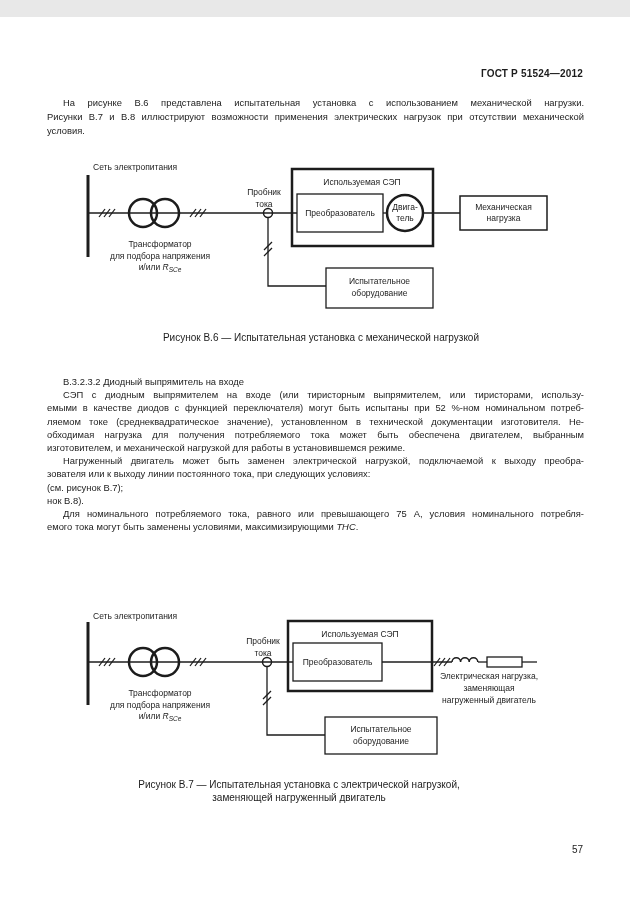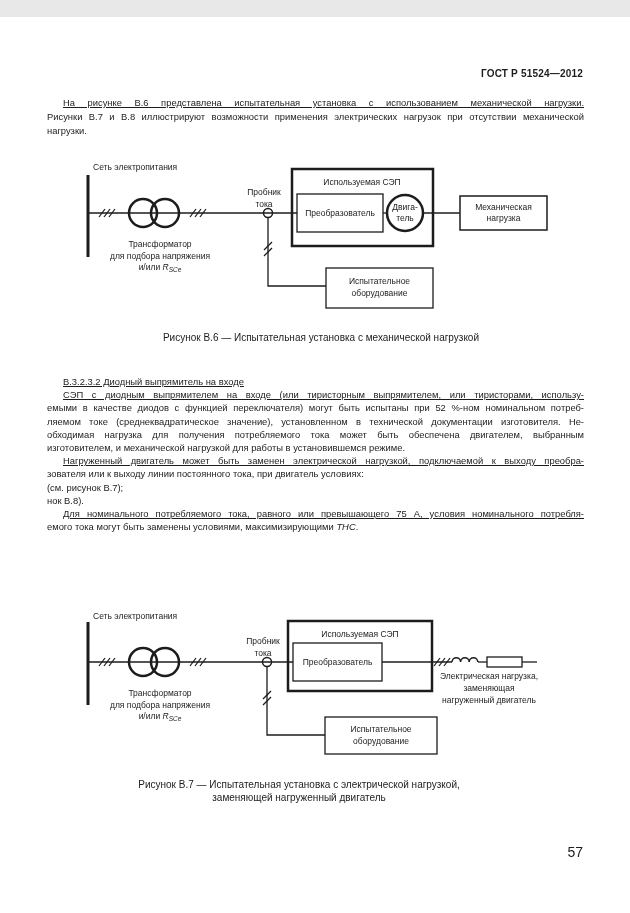--- a/index.html
+++ b/index.html
@@ -5,41 +5,41 @@
   html,body{margin:0;padding:0;background:#e8e8e8;}
   #page{position:relative;width:630px;height:913px;background:#ffffff;margin:17px auto;
         font-family:"Liberation Sans",sans-serif;color:#1c1c1c;overflow:hidden;}
   .abs{position:absolute;}
   #doc-header{top:51px;right:47px;font-size:10px;font-weight:bold;letter-spacing:0.2px;}
   .textblock{left:47px;width:537px;font-size:9.4px;}
   #intro-block{top:79px;line-height:14px;}
   #section-block{top:358px;line-height:13.2px;}
   .tl{min-height:1em;}
   .just{text-align:justify;text-align-last:justify;}
-  .ind{text-indent:16px;text-decoration:underline;}
+  .ind{text-indent:16px;}
   .caption{font-size:10px;text-align:center;line-height:13px;}
   #caption-b6{top:314px;left:47px;width:548px;}
   #caption-b7{top:761px;left:47px;width:504px;}
-  #page-number{top:827px;right:47px;font-size:14px;}
+  #page-number{top:827px;right:47px;font-size:10px;}
   svg text{font-family:"Liberation Sans",sans-serif;font-size:8.5px;fill:#1c1c1c;}
   svg .sub{font-size:6.5px;}
   svg .it{font-style:italic;}
   svg line,svg path,svg rect,svg circle{stroke:#1c1c1c;fill:none;}
 </style>
 </head>
 <body>
 
 <div id="page">
 
   <div class="abs" id="doc-header">ГОСТ Р 51524—2012</div>
 
   <div class="abs textblock" id="intro-block">
       <div class="tl just ind">На рисунке В.6 представлена испытательная установка с использованием механической нагрузки.</div>
       <div class="tl just">Рисунки В.7 и В.8 иллюстрируют возможности применения электрических нагрузок при отсутствии механической</div>
-      <div class="tl">нагрузки.</div>
+      <div class="tl">условия.</div>
     </div>
 
   <svg class="abs" style="left:80px;top:140px;" width="480" height="170" viewBox="0 0 480 170">
 
     <text x="13" y="13">Сеть электропитания</text>
     <line x1="8" y1="18" x2="8" y2="100" stroke-width="3"></line>
 
     <line x1="8" y1="56" x2="217" y2="56" stroke-width="1.3"></line>
 
     <g stroke-width="1.2">
@@ -93,21 +93,21 @@
   <div class="abs caption" id="caption-b6">Рисунок В.6 — Испытательная установка с механической нагрузкой</div>
 
   <div class="abs textblock" id="section-block">
       <div class="tl ind">В.3.2.3.2 Диодный выпрямитель на входе</div>
       <div class="tl just ind">СЭП с диодным выпрямителем на входе (или тиристорным выпрямителем, или тиристорами, использу-</div>
       <div class="tl just">емыми в качестве диодов с функцией переключателя) могут быть испытаны при 52 %-ном номинальном потреб-</div>
       <div class="tl just">ляемом токе (среднеквадратическое значение), установленном в технической документации изготовителя. Не-</div>
       <div class="tl just">обходимая нагрузка для получения потребляемого тока может быть обеспечена двигателем, выбранным</div>
       <div class="tl">изготовителем, и механической нагрузкой для работы в установившемся режиме.</div>
       <div class="tl just ind">Нагруженный двигатель может быть заменен электрической нагрузкой, подключаемой к выходу преобра-</div>
-      <div class="tl">зователя или к выходу линии постоянного тока, при двигатель условиях:</div>
+      <div class="tl">зователя или к выходу линии постоянного тока, при следующих условиях:</div>
       <div class="tl">(см. рисунок В.7);</div>
       <div class="tl">нок В.8).</div>
       <div class="tl just ind">Для номинального потребляемого тока, равного или превышающего 75 А, условия номинального потребля-</div>
       <div class="tl">емого тока могут быть заменены условиями, максимизирующими <i>ТНС</i>.</div>
     </div>
 
   <svg class="abs" style="left:80px;top:590px;" width="480" height="160" viewBox="0 0 480 160">
     <text x="13" y="12">Сеть электропитания</text>
     <line x1="8" y1="15" x2="8" y2="98" stroke-width="3"></line>
     <line x1="8" y1="55" x2="213" y2="55" stroke-width="1.3"></line>

